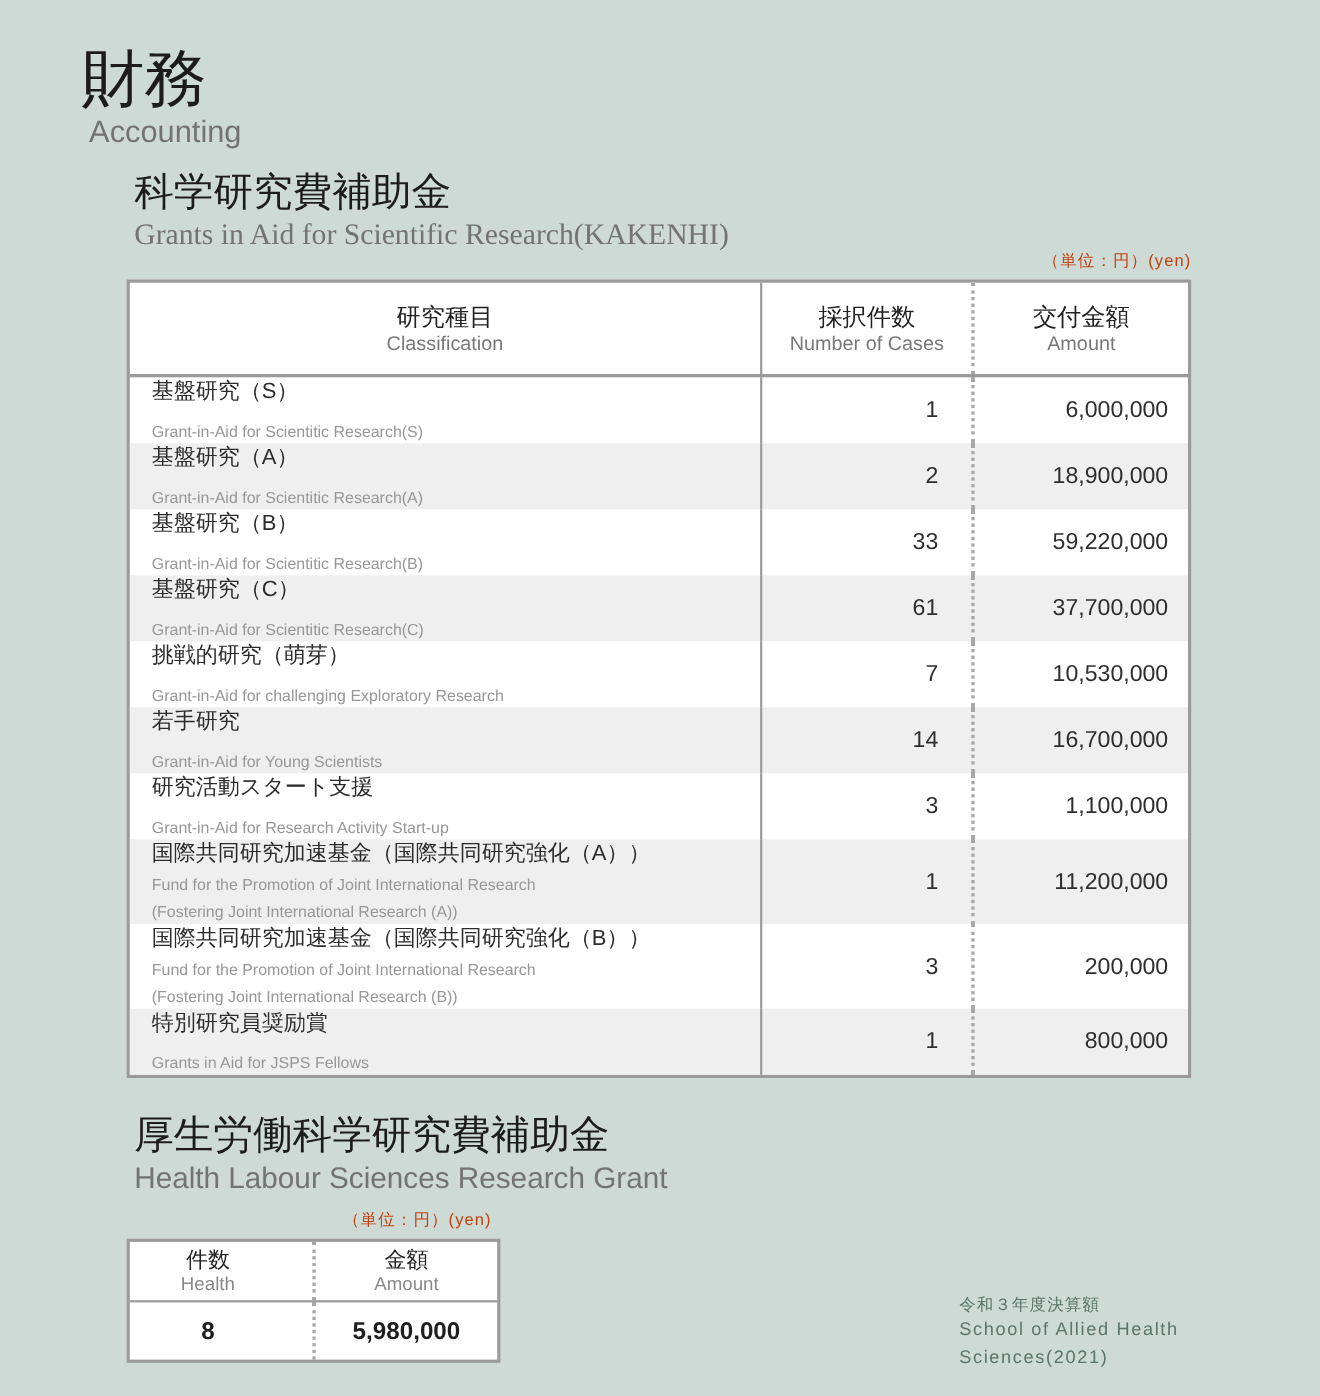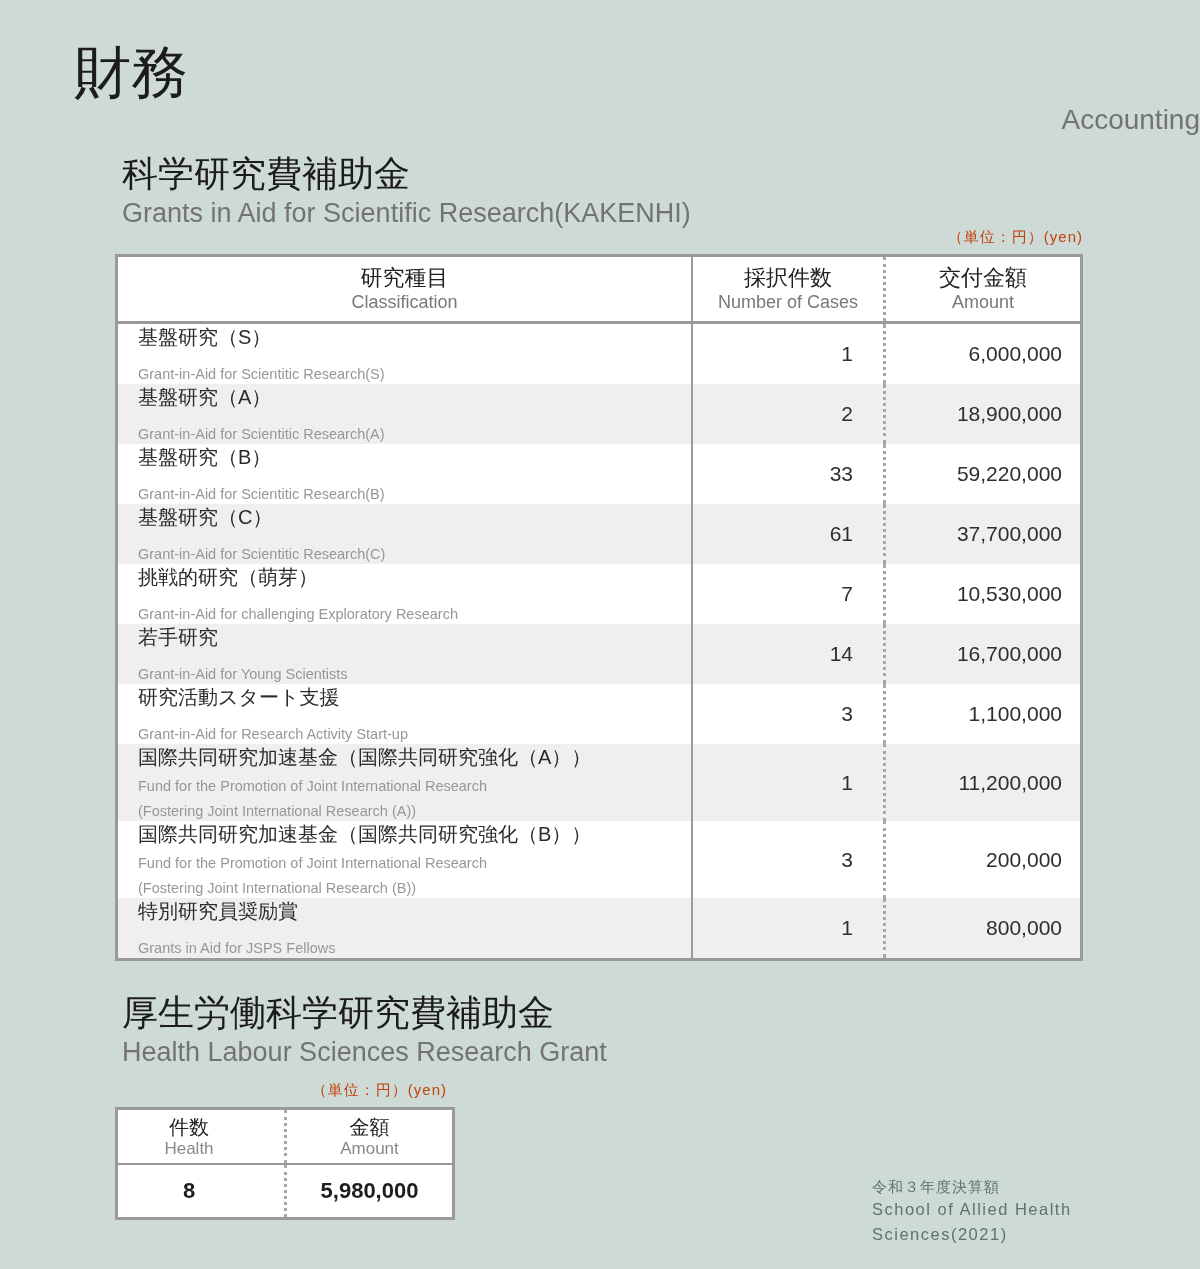--- a/index.html
+++ b/index.html
@@ -6,38 +6,38 @@
   html,body { width:1200px; height:1269px; }
   body {
     background:#cedad5;
     font-family:"Liberation Sans","DejaVu Sans",sans-serif;
     position:relative;
     overflow:hidden;
   }
   
   .h1block { margin:42px 0 0 74px; }
   .h1jp { font-size:57px; line-height:60px; color:#1c1c1c; }
-  .h1en { font-size:28px; line-height:32px; color:#737373; margin-left:7px; margin-top:2px;text-align:right; }
-  .sec1 { margin:18px 0 0 122px; }
+  .h1en { font-size:28px; line-height:32px; color:#737373; margin-left:7px; margin-top:2px; }
+  .sec1 { margin:18px 0 0 122px;font-family:Liberation Serif, serif; }
   .sec2 { margin:32px 0 0 122px; }
   .secjp { font-size:36px; line-height:40px; color:#1c1c1c; }
   .secen { font-size:27px; line-height:30px; color:#737373; margin-top:4px; }
   
   .unit {
     position:absolute; top:-26px; right:0;
     font-size:15px; color:#c2410c; letter-spacing:1px;
   }
   .unit.overcol2 { right:8px; }
   
   .tw1 { position:relative; width:968px; margin:26px 0 0 115px; }
   .tw2 { position:relative; width:340px; margin:40px 0 0 115px; }
   .tbl { background:#ffffff; border:3px solid #9a9a9a; }
   .thead1, .trow1 { display:grid; grid-template-columns:575px 190px 1fr; }
   .thead2, .trow2 { display:grid; grid-template-columns:142px 1fr;gap:24px; }
-  .thead1 { height:67px; border-bottom:3px solid #9a9a9a; }
+  .thead1 { height:86px; border-bottom:3px solid #9a9a9a; }
   .thead2 { height:55px; border-bottom:2px solid #9a9a9a; }
   .trow1 { height:60px; }
   .trow1.tall { height:77px; }
   .tbody1 .trow1:nth-child(even) { background:#efefef; }
   .hcell { display:flex; flex-direction:column; align-items:center; justify-content:center; }
   .hjp { font-size:22px; line-height:26px; color:#222222; }
   .hen { font-size:18px; line-height:22px; color:#787878; }
   .hjp2 { font-size:20px; line-height:24px; color:#222222; }
   .hen2 { font-size:17px; line-height:20px; color:#888888; }
   .soliddiv { border-right:2px solid #9a9a9a; }

